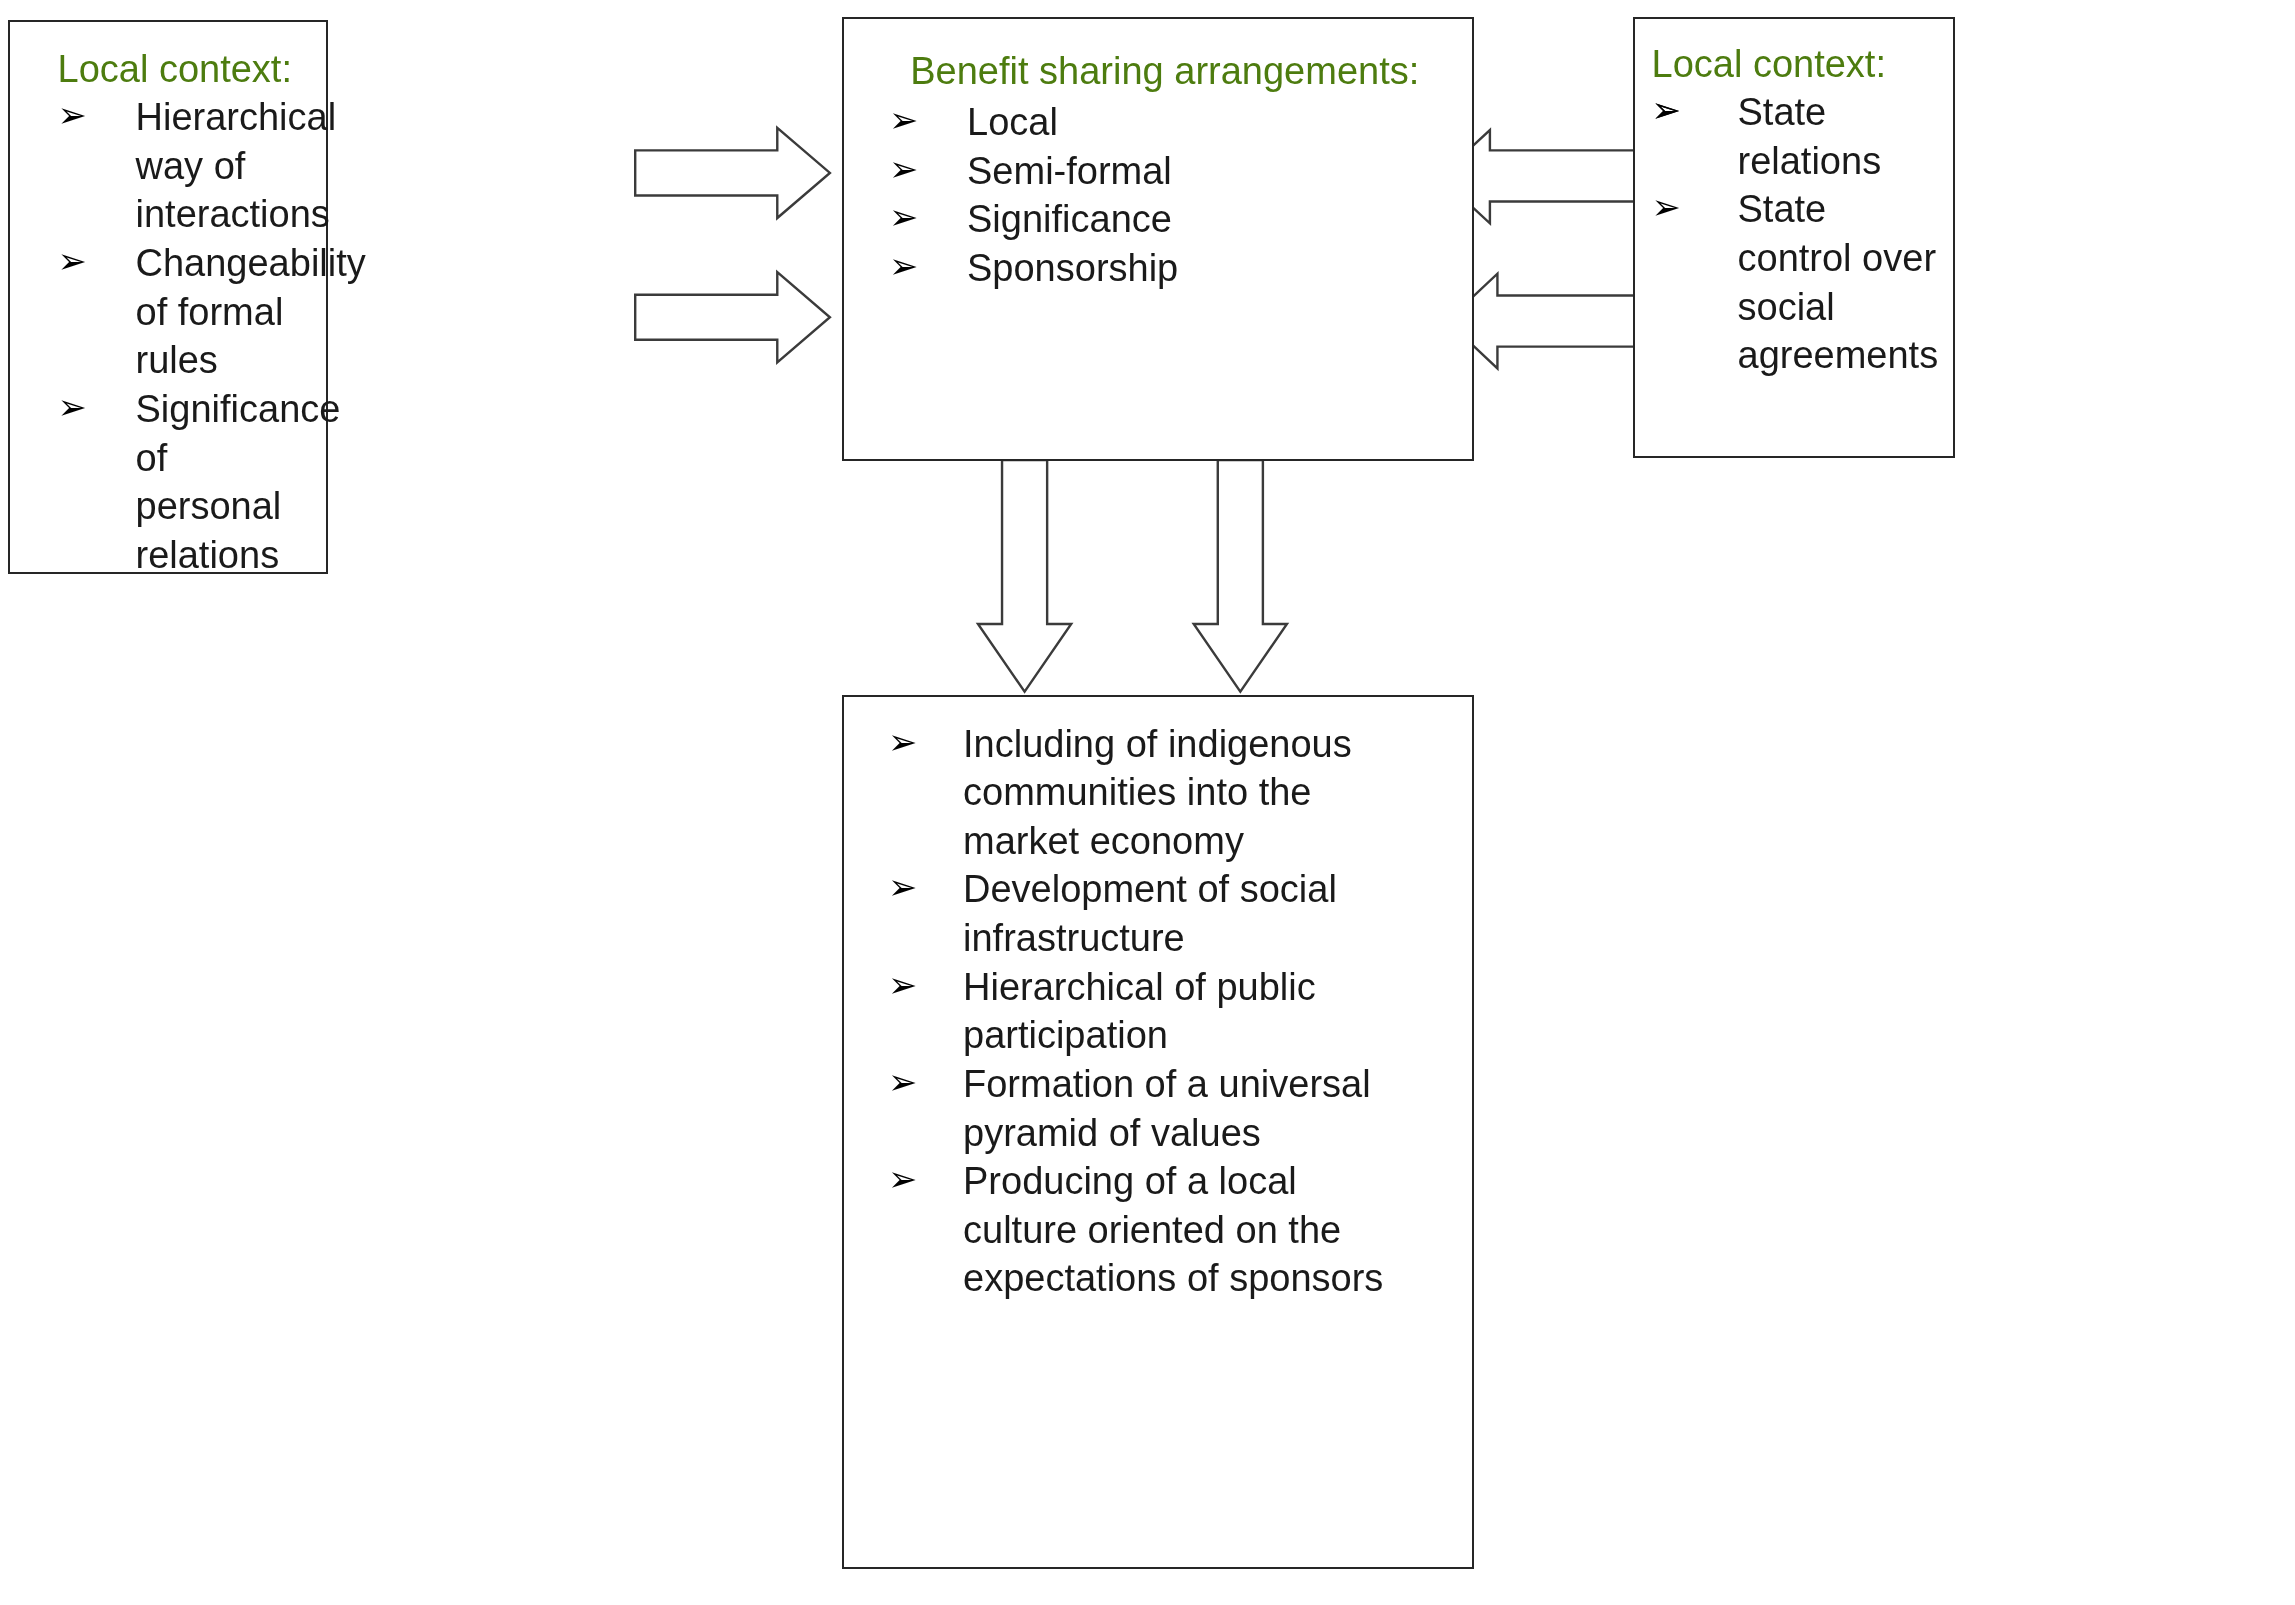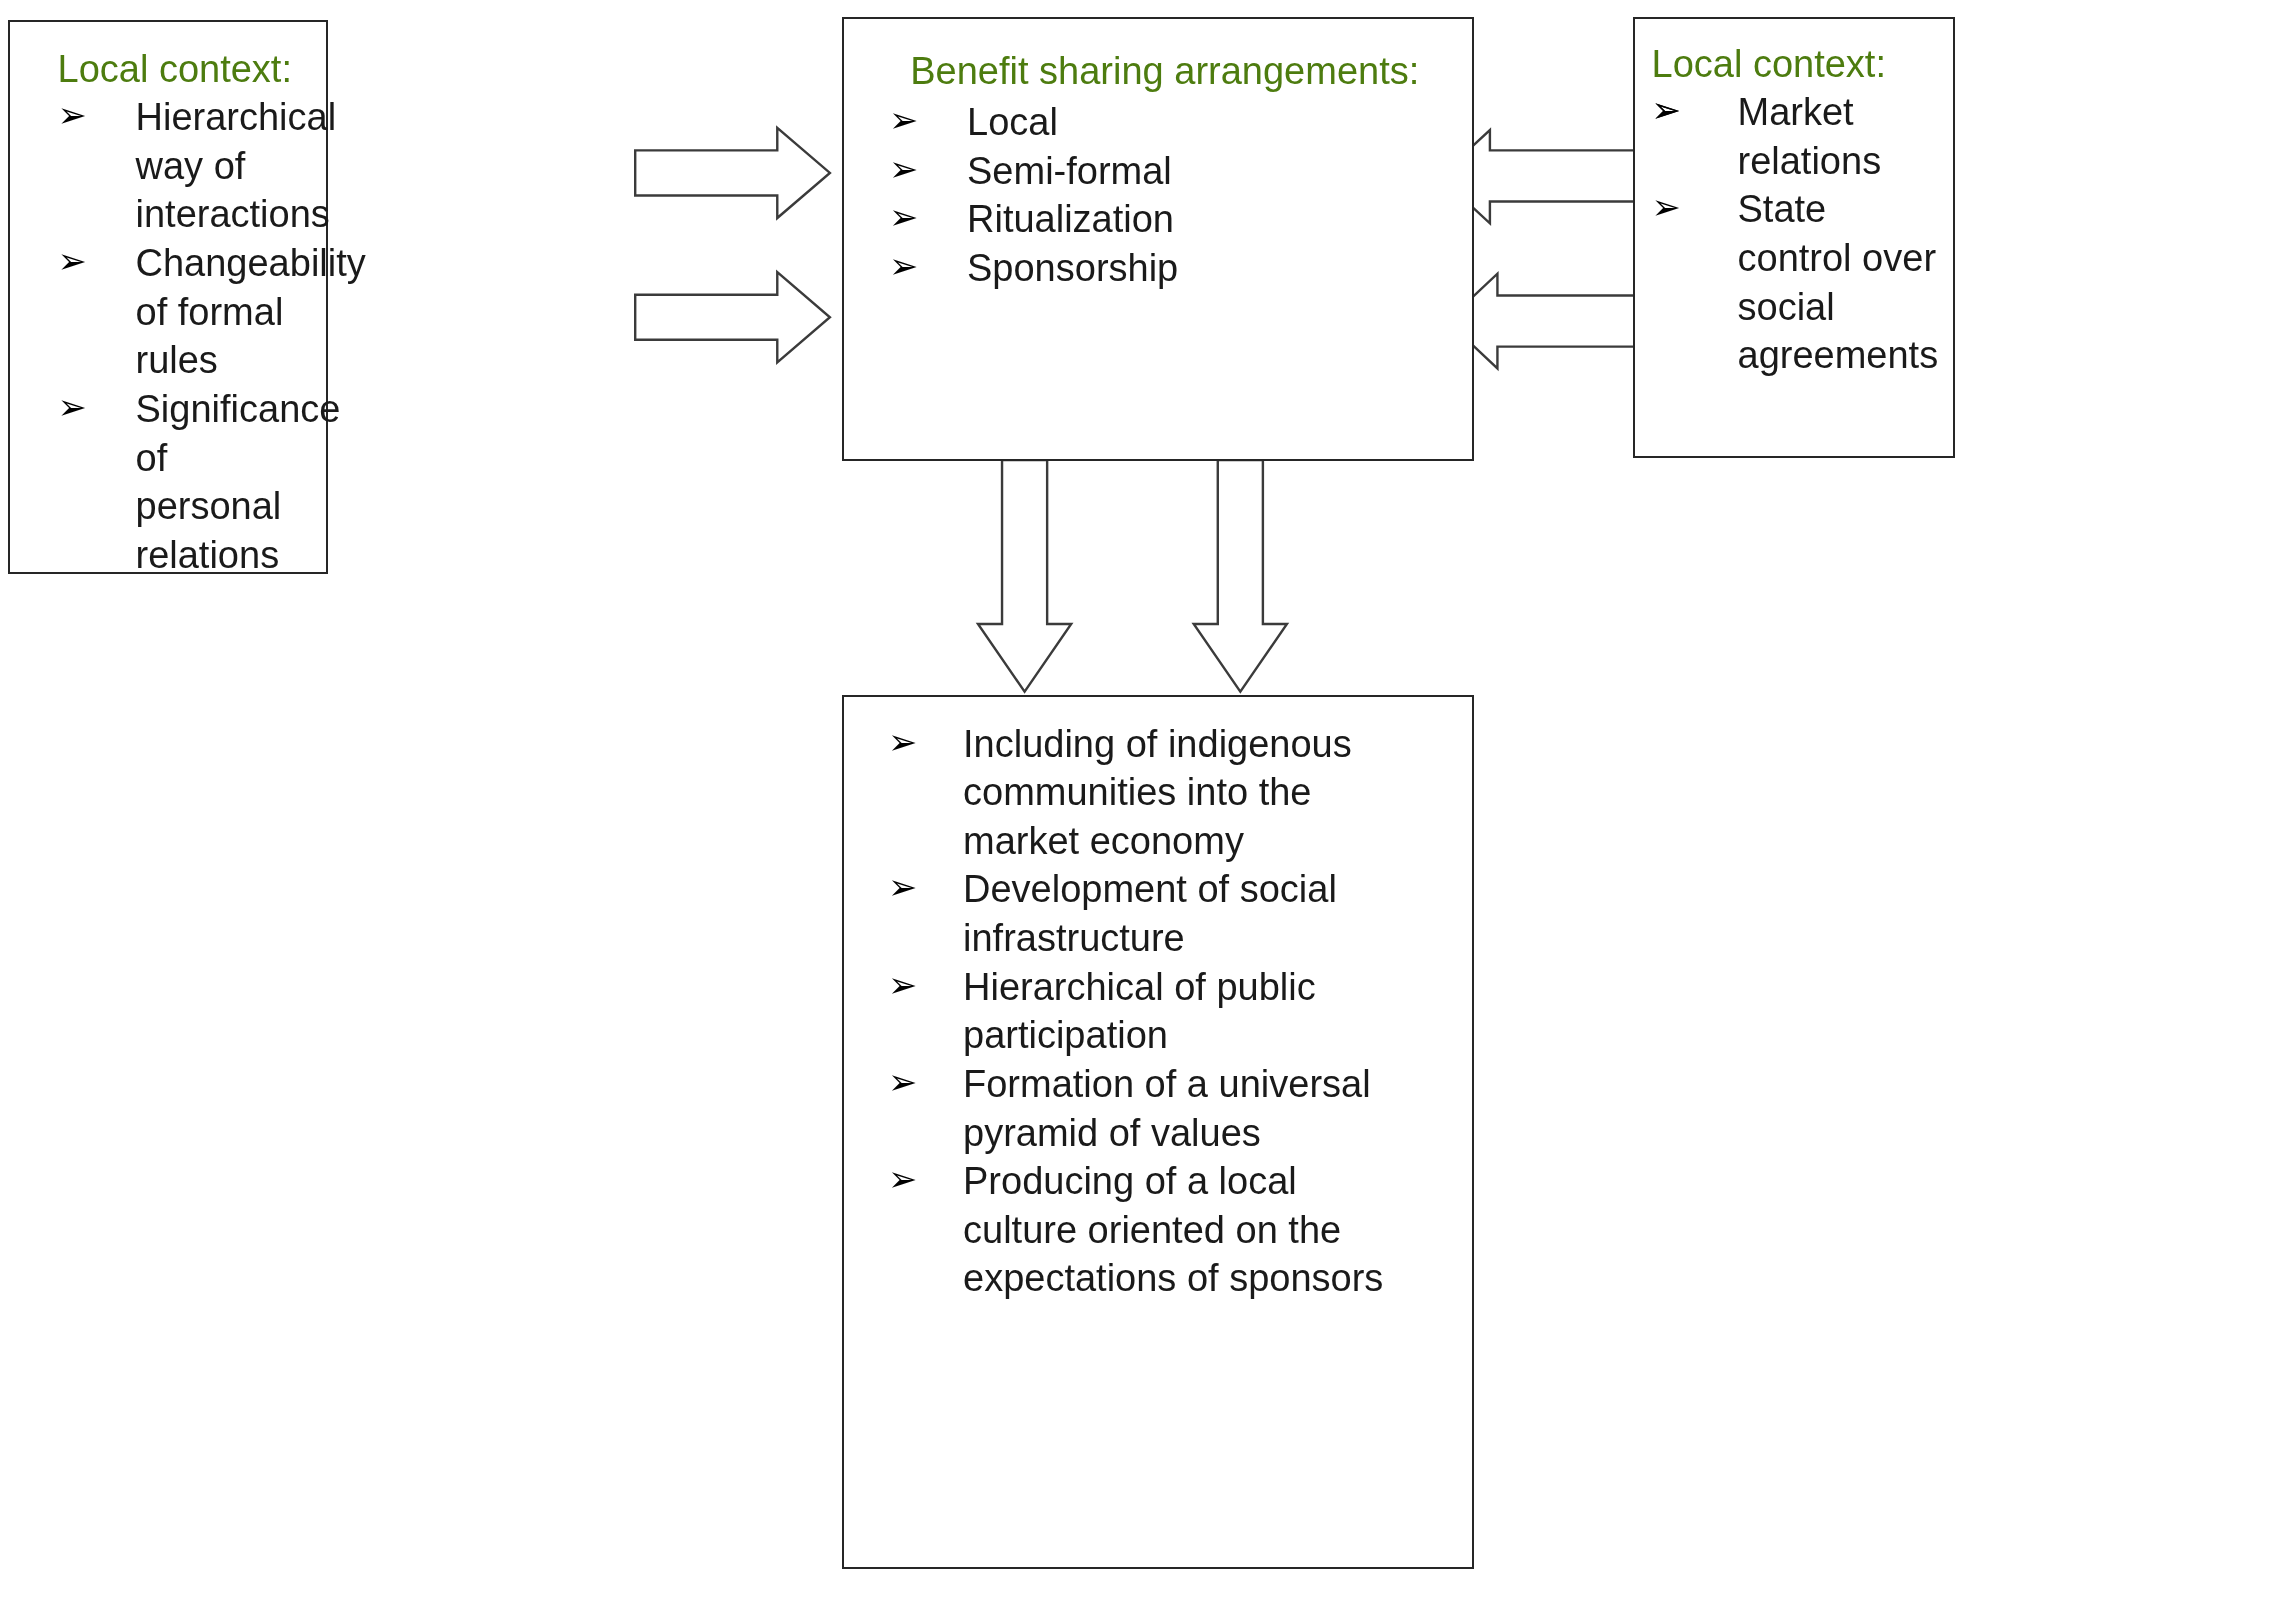--- a/index.html
+++ b/index.html
@@ -117,40 +117,40 @@
         <li class="bullet">
           <span class="bullet-marker">➢</span>
           <span>Local</span>
         </li>
         <li class="bullet">
           <span class="bullet-marker">➢</span>
           <span>Semi-formal</span>
         </li>
         <li class="bullet">
           <span class="bullet-marker">➢</span>
-          <span>Ritualization</span>
+          <span>Significance</span>
         </li>
         <li class="bullet">
           <span class="bullet-marker">➢</span>
           <span>Sponsorship</span>
         </li>
       </ul>
     </div>
   </div>
 
   <div class="box" id="box-right" style="left:1633px; top:16.5px; width:322px; height:441px;">
     <div class="inner">
       <div class="box-title">Local context:</div>
       <ul class="bullets">
         <li class="bullet" style="padding-left:86px;">
           <span class="bullet-marker" style="width:86px;">➢</span>
         </li>
         <li class="bullet" style="padding-left:86px;">
           <span class="bullet-marker" style="width:86px;">➢</span>
-          <span>Market relations</span>
+          <span>State relations</span>
         </li>
         <li class="bullet" style="padding-left:86px;">
           <span class="bullet-marker" style="width:86px;">➢</span>
           <span>State control over social agreements</span>
         </li>
       </ul>
     </div>
   </div>
 
   <div class="box" id="box-bottom" style="left:842px; top:695px; width:632px; height:874px;">

